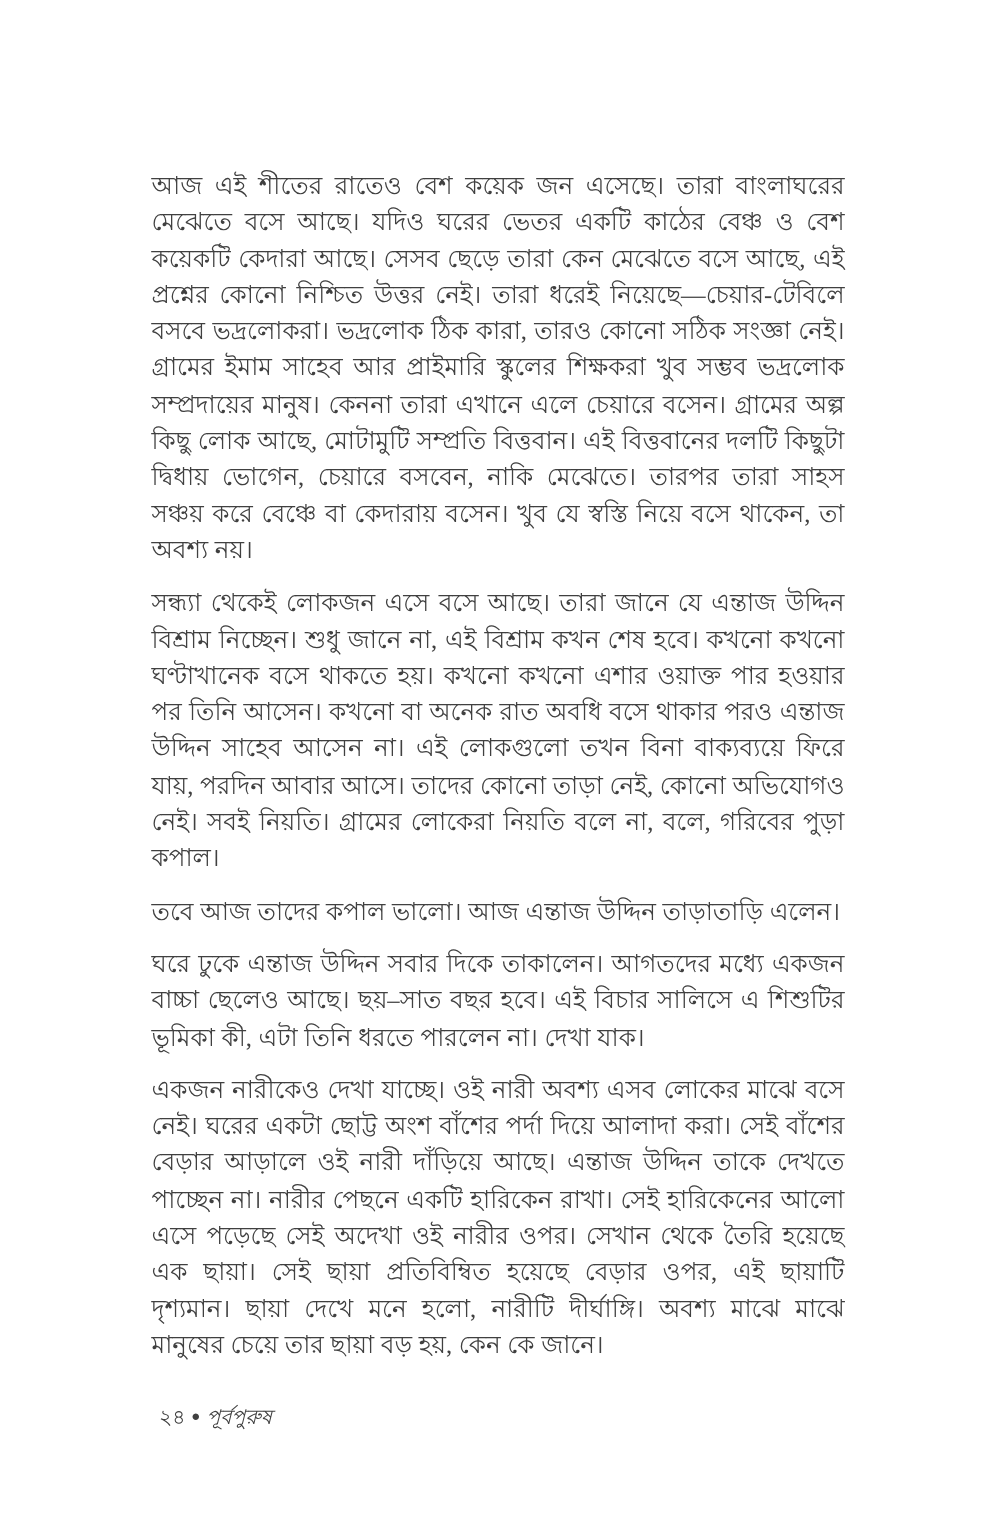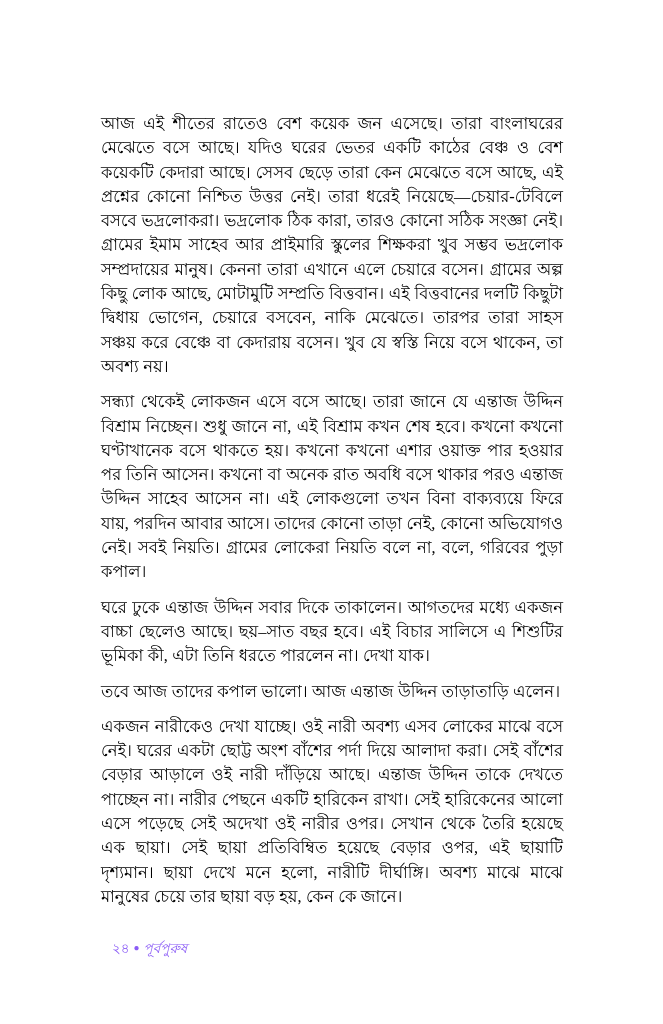--- a/index.html
+++ b/index.html
@@ -24,40 +24,40 @@
     width: 462px;
   }
 
   .para {
     margin: 0 0 11px 0;
     text-align: justify;
     text-justify: inter-word;
     font-family: "Liberation Serif", "DejaVu Serif", serif;
     font-size: 16.4px;
     line-height: 24.3px;
-    color: #000000;
+    color: #404040;
     word-spacing: 0.02em;
     -webkit-font-feature-settings: "kern" 1;
     font-feature-settings: "kern" 1;
   }
 
   .para:last-of-type {
     margin-bottom: 8px;
   }
 
   
 
   .footer {
     position: absolute;
-    left: 112px;
+    left: 106px;
     top: 936px;
     font-family: "Liberation Serif", "DejaVu Serif", serif;
     font-size: 13.5px;
-    line-height: 24px;
-    color: #8b5cf6;
+    line-height: 18px;
+    color: #404040;
     white-space: nowrap;
   }
 
   .footer .page-number {
     display: inline;
   }
 
   .footer .sep {
     display: inline;
     padding: 0 4px;
@@ -71,22 +71,22 @@
   }
 </style>
 </head>
 <body>
 
 <div class="page">
 
   <div class="text-column">
     <p class="para">আজ এই শীতের রাতেও বেশ কয়েক জন এসেছে। তারা বাংলাঘরের মেঝেতে বসে আছে। যদিও ঘরের ভেতর একটি কাঠের বেঞ্চ ও বেশ কয়েকটি কেদারা আছে। সেসব ছেড়ে তারা কেন মেঝেতে বসে আছে, এই প্রশ্নের কোনো নিশ্চিত উত্তর নেই। তারা ধরেই নিয়েছে—চেয়ার-টেবিলে বসবে ভদ্রলোকরা। ভদ্রলোক ঠিক কারা, তারও কোনো সঠিক সংজ্ঞা নেই। গ্রামের ইমাম সাহেব আর প্রাইমারি স্কুলের শিক্ষকরা খুব সম্ভব ভদ্রলোক সম্প্রদায়ের মানুষ। কেননা তারা এখানে এলে চেয়ারে বসেন। গ্রামের অল্প কিছু লোক আছে, মোটামুটি সম্প্রতি বিত্তবান। এই বিত্তবানের দলটি কিছুটা দ্বিধায় ভোগেন, চেয়ারে বসবেন, নাকি মেঝেতে। তারপর তারা সাহস সঞ্চয় করে বেঞ্চে বা কেদারায় বসেন। খুব যে স্বস্তি নিয়ে বসে থাকেন, তা অবশ্য নয়।</p>
     <p class="para">সন্ধ্যা থেকেই লোকজন এসে বসে আছে। তারা জানে যে এন্তাজ উদ্দিন বিশ্রাম নিচ্ছেন। শুধু জানে না, এই বিশ্রাম কখন শেষ হবে। কখনো কখনো ঘণ্টাখানেক বসে থাকতে হয়। কখনো কখনো এশার ওয়াক্ত পার হওয়ার পর তিনি আসেন। কখনো বা অনেক রাত অবধি বসে থাকার পরও এন্তাজ উদ্দিন সাহেব আসেন না। এই লোকগুলো তখন বিনা বাক্যব্যয়ে ফিরে যায়, পরদিন আবার আসে। তাদের কোনো তাড়া নেই, কোনো অভিযোগও নেই। সবই নিয়তি। গ্রামের লোকেরা নিয়তি বলে না, বলে, গরিবের পুড়া কপাল।</p>
+    <p class="para">তবে আজ তাদের কপাল ভালো। আজ এন্তাজ উদ্দিন তাড়াতাড়ি এলেন।</p>
     <p class="para">ঘরে ঢুকে এন্তাজ উদ্দিন সবার দিকে তাকালেন। আগতদের মধ্যে একজন বাচ্চা ছেলেও আছে। ছয়–সাত বছর হবে। এই বিচার সালিসে এ শিশুটির ভূমিকা কী, এটা তিনি ধরতে পারলেন না। দেখা যাক।</p>
-    <p class="para">তবে আজ তাদের কপাল ভালো। আজ এন্তাজ উদ্দিন তাড়াতাড়ি এলেন।</p>
     <p class="para">একজন নারীকেও দেখা যাচ্ছে। ওই নারী অবশ্য এসব লোকের মাঝে বসে নেই। ঘরের একটা ছোট্ট অংশ বাঁশের পর্দা দিয়ে আলাদা করা। সেই বাঁশের বেড়ার আড়ালে ওই নারী দাঁড়িয়ে আছে। এন্তাজ উদ্দিন তাকে দেখতে পাচ্ছেন না। নারীর পেছনে একটি হারিকেন রাখা। সেই হারিকেনের আলো এসে পড়েছে সেই অদেখা ওই নারীর ওপর। সেখান থেকে তৈরি হয়েছে এক ছায়া। সেই ছায়া প্রতিবিম্বিত হয়েছে বেড়ার ওপর, এই ছায়াটি দৃশ্যমান। ছায়া দেখে মনে হলো, নারীটি দীর্ঘাঙ্গি। অবশ্য মাঝে মাঝে মানুষের চেয়ে তার ছায়া বড় হয়, কেন কে জানে।</p>
   </div>
 
   <div class="footer">
     <span class="page-number">২৪</span><span class="sep">●</span><span class="book-title">পূর্বপুরুষ</span>
   </div>
 
 </div>
 
 </body></html>

